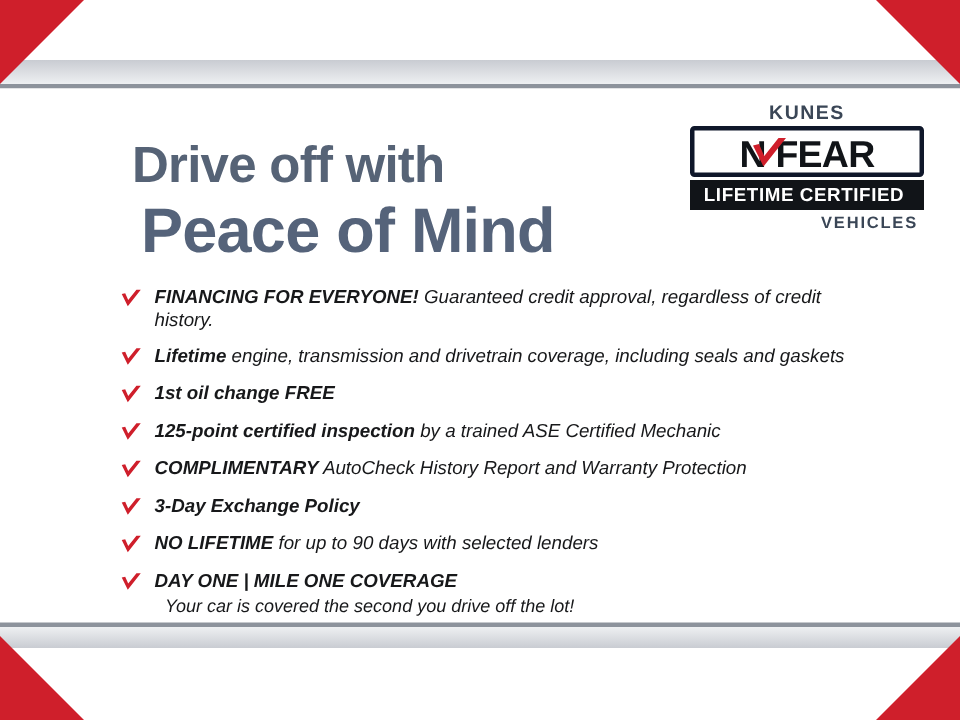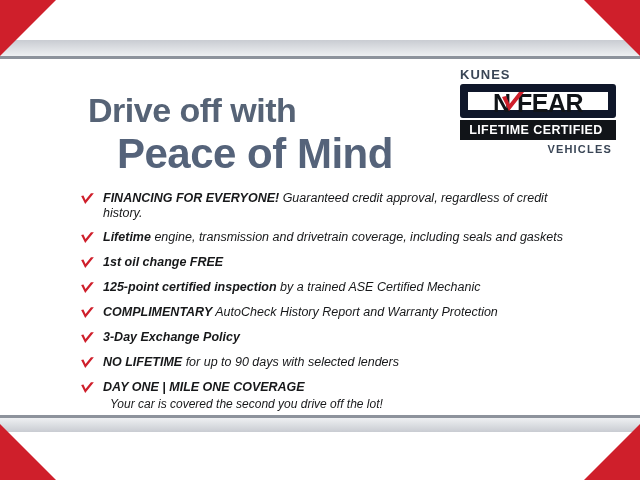--- a/index.html
+++ b/index.html
@@ -108,41 +108,42 @@
     font-weight: bold;
     letter-spacing: -0.5px;
     color: #566376;
     margin: 0;
   }
   .headline-l2 {
     font-size: 42px;
     font-weight: bold;
     letter-spacing: -0.5px;
     color: #55637a;
-    margin: 6px 0 0 29px;
+    margin: 6px 0 0 6px;
   }
 
   
   .logo {
     position: absolute;
     right: 24px;
     top: 8px;
     width: 156px;
   }
   .logo-kunes {
     font-size: 13px;
     font-weight: bold;
     letter-spacing: 1px;
     color: #3a4656;
+    text-align: center;
     margin: 0 0 2px 0;
   }
   .logo-main {
     position: relative;
     background: #ffffff;
-    border: 8px solid #0f172a;
+    border: 3px solid #0f172a;
     border-radius: 3px;
     padding: 3px 6px 0 6px;
     height: 34px;
     box-sizing: border-box;
     display: flex;
     align-items: center;
     justify-content: center;
   }
   .logo-n-wrap {
     position: relative;

